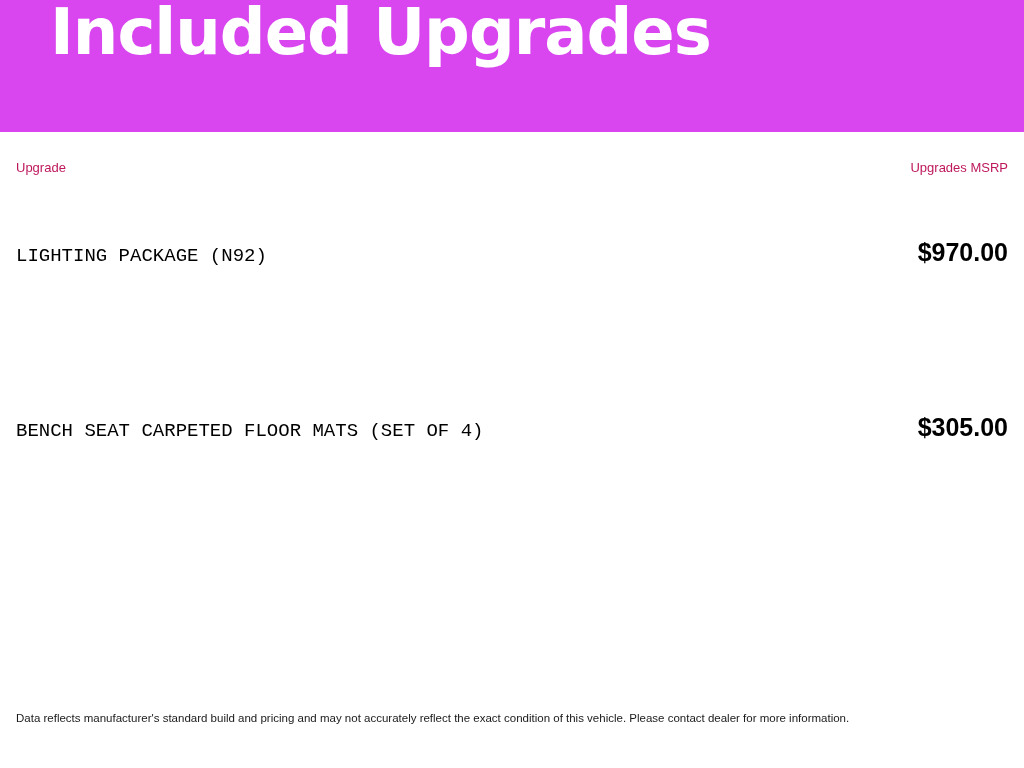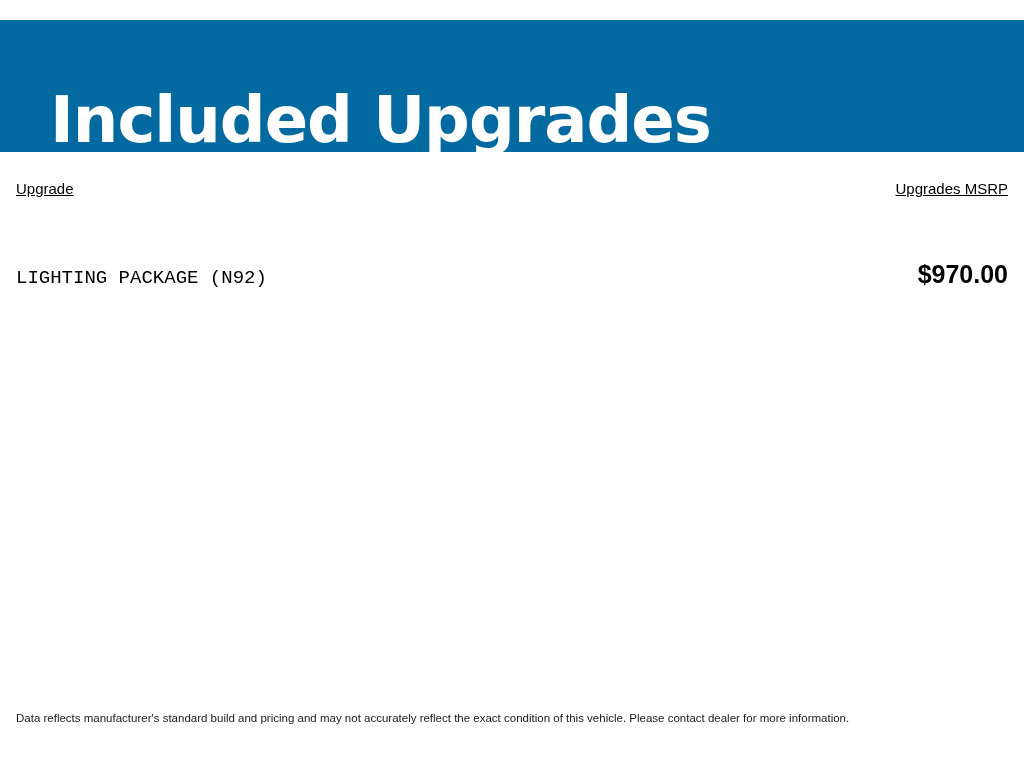--- a/index.html
+++ b/index.html
@@ -15,27 +15,26 @@
     overflow: hidden;
   }
   .page {
     width: 1024px;
     height: 768px;
     position: relative;
     display: flex;
     flex-direction: column;
   }
   .header-banner {
-    background: #0369a1;
+    background: #d946ef;
     height: 132px;
     display: flex;
-    align-items: flex-end;
+    align-items: flex-start;
     padding: 0 0 0 50px;
     box-sizing: border-box;
-    margin-top: 20px;
   }
   .header-title {
     color: #ffffff;
     font-size: 64px;
     font-weight: bold;
     letter-spacing: -1px;
     line-height: 1;
     font-family: "DejaVu Sans", sans-serif;
   }
   .content {
@@ -44,23 +43,22 @@
     box-sizing: border-box;
     position: relative;
   }
   .table-head {
     display: flex;
     justify-content: space-between;
     align-items: baseline;
     padding-top: 28px;
   }
   .col-head {
-    font-size: 15px;
-    color: #000000;
-    text-decoration: underline;
+    font-size: 13px;
+    color: #be185d;
   }
   .rows {
     margin-top: 0;
   }
   .row {
     display: flex;
     justify-content: space-between;
     align-items: baseline;
     height: 175px;
   }
@@ -113,19 +111,25 @@
     <div class="rows">
 
       <div class="row">
         <div class="row-inner">
           <div class="row-name">LIGHTING PACKAGE (N92)</div>
           <div class="row-price">$970.00</div>
         </div>
       </div>
 
 
+      <div class="row">
+        <div class="row-inner">
+          <div class="row-name">BENCH SEAT CARPETED FLOOR MATS (SET OF 4)</div>
+          <div class="row-price">$305.00</div>
+        </div>
+      </div>
 
     </div>
 
     <div class="disclaimer">Data reflects manufacturer's standard build and pricing and may not accurately reflect the exact condition of this vehicle. Please contact dealer for more information.</div>
 
   </div>
 </div>
 
 </body></html>

